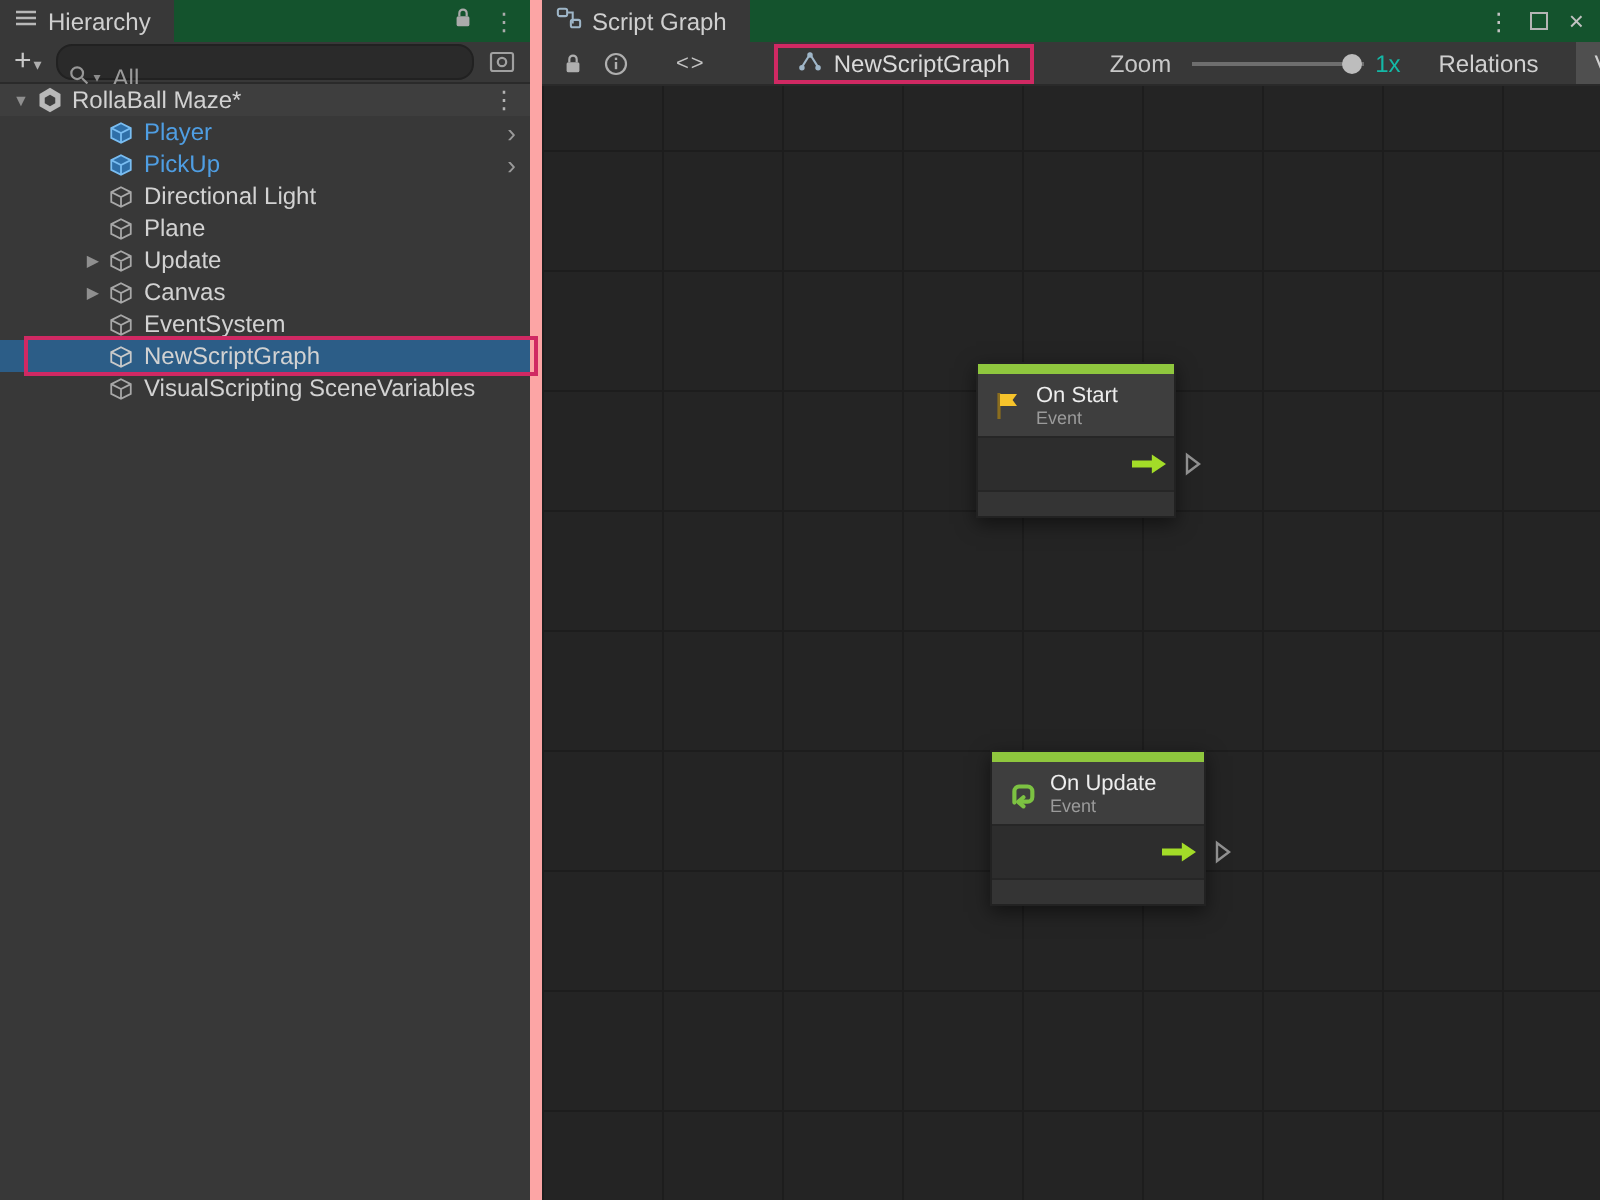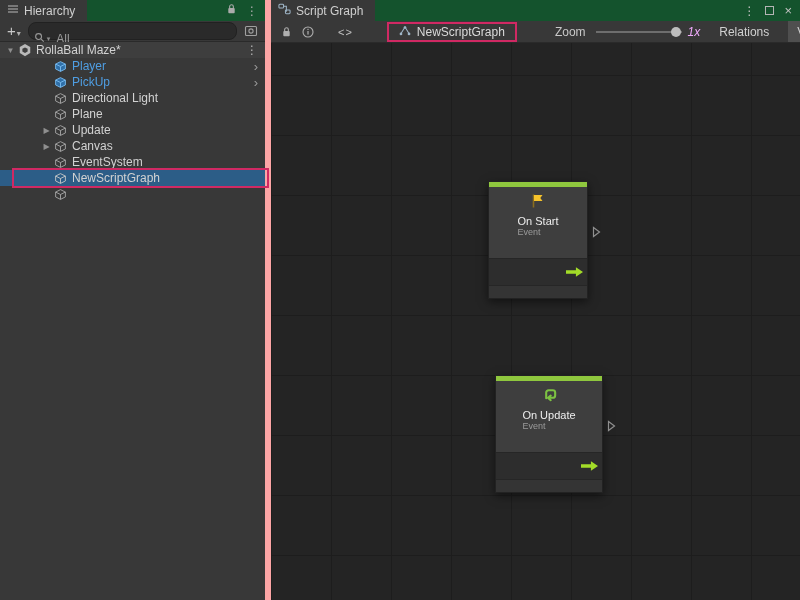--- a/index.html
+++ b/index.html
@@ -41,33 +41,33 @@
   .closex { font-size:13px; }
 
   .gtoolbar { height:22px; flex:0 0 22px; display:flex; align-items:center; padding:0 0 0 10px; gap:10px; border-bottom:1px solid #2A2A2A; background:#383838; overflow:hidden; white-space:nowrap; }
   .ticon { width:14px; display:flex; justify-content:center; }
   .code { color:#C4C4C4; letter-spacing:1px; font-size:11px; margin-left:14px; }
   .gname { margin-left:24px; display:flex; align-items:center; gap:6px; padding:1px 10px; border:2px solid #D02963; color:#DADADA; }
   .zoomlbl { margin-left:28px; color:#C8C8C8; }
   .slider { width:86px; height:14px; position:relative; flex:0 0 86px; }
   .slider .track { position:absolute; left:0; right:0; top:6px; height:2px; background:#6E6E6E; }
   .slider .knob { position:absolute; right:1px; top:2px; width:10px; height:10px; border-radius:50%; background:#BDBDBD; }
-  .zoomval { color:#f0abfc; margin-left:-4px;font-style:italic; }
+  .zoomval { color:#14b8a6; margin-left:-4px; }
   .tbtn { height:22px; display:flex; align-items:center; padding:0 9px; color:#D0D0D0; background:transparent; border:none; font:inherit; }
   .tbtn.active { background:#4F4F4F; }
 
   .canvas { flex:1; position:relative; background:#242424;
     background-image: linear-gradient(to bottom, #1d1d1d 1px, transparent 1px),
                       linear-gradient(to right, #1d1d1d 1px, transparent 1px);
     background-size:60px 60px; background-position:0 32px, 0 0; }
 
   
   .vsnode { position:absolute; background:#3A3A3A; border:1px solid #222; box-shadow:0 3px 9px rgba(0,0,0,.5); }
   .vsnode .accent { height:5px; background:#8FC73E; }
-  .vsnode .head { display:flex; align-items:center; gap:6px; padding:5px 6px 21px; background:#3E3E3E;flex-direction:column; }
+  .vsnode .head { display:flex; align-items:center; gap:6px; padding:5px 6px 4px; background:#3E3E3E; }
   .vsnode .nicon { width:17px; height:17px; flex:0 0 17px; display:flex; align-items:center; justify-content:center; }
   .vsnode .t { font-size:11px; color:#EDEDED; line-height:12px; }
   .vsnode .s { font-size:9px; color:#9B9B9B; line-height:10px; }
   .vsnode .body { height:27px; background:#2D2D2D; border-top:1px solid #262626; position:relative; }
   .vsnode .parrow { position:absolute; right:4px; top:50%; transform:translateY(-50%); display:flex; }
   .vsnode .foot { height:13px; background:#343434; border-top:1px solid #262626; }
   .outport { position:absolute; right:-14px; top:44px; display:flex; }
 </style>
 </head>
 <body>
@@ -220,20 +220,21 @@
         <span class="redbox-h"></span>
       </div>
 
       <div class="row child">
         <span class="exp"></span>
         <span class="oicon">
           <svg width="13" height="13" viewBox="0 0 16 16">
               <path d="M8 2 14 5v6L8 14 2 11V5Z M2 5 8 8 14 5 M8 8v6" fill="none" stroke="#A8A8A8" stroke-width="1.1"></path>
             </svg>
         </span>
+        <span class="lbl">VisualScripting SceneVariables</span>
       </div>
     </div>
   </div>
 
   <div class="gpanel">
     <div class="tabbar">
       <div class="tab">
         <span>
           <svg width="13" height="12" viewBox="0 0 14 12">
               <rect x="1" y="1" width="5" height="4" rx="1" fill="none" stroke="#9FB6C8" stroke-width="1.1"></rect>

